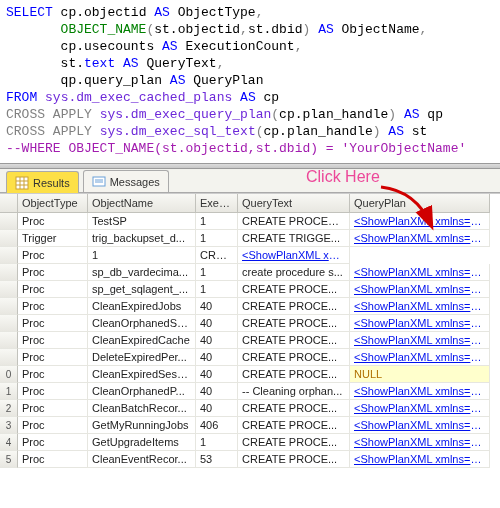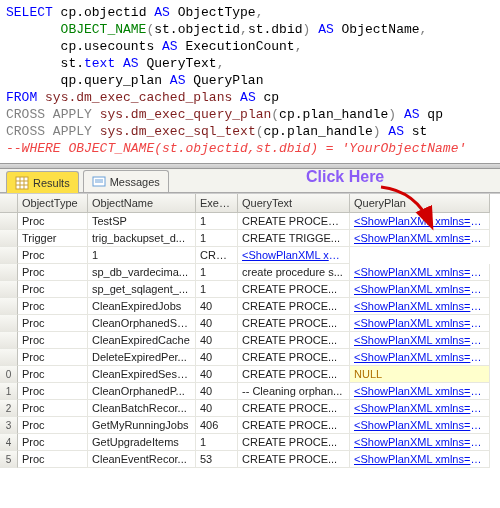--- a/index.html
+++ b/index.html
@@ -16,23 +16,23 @@
     font-family: Consolas, "Courier New", monospace;
     font-size: 13px;
     line-height: 17px;
     padding: 4px 6px 6px 6px;
     white-space: pre;
     color: #000;
     overflow: hidden;
   }
   .kw  { color: #0000FF; }
   .fn  { color: #008000; }
-  .sys { color: #7f1d1d; }
+  .sys { color: #6d28d9; }
   .gray { color: #808080; }
-  .cmnt { color: #ef4444; font-style: italic; }
+  .cmnt { color: #a21caf; }
 
   .divider {
     height: 6px;
     background: linear-gradient(#dcdcdc,#c8c8c8);
     border-top: 1px solid #9a9a9a;
     border-bottom: 1px solid #9a9a9a;
   }
 
   .tabbar {
     display: flex;
@@ -106,25 +106,24 @@
   .grow > div.cell.nullcell {
     background: #ffffcc;
     color: #b07000;
   }
 
   
   .annot {
     position: absolute;
     left: 306px;
     top: 168px;
-    color: #8b5cf6;
+    color: #ec4899;
     font-size: 16px;
     font-family: "Segoe UI", Arial, sans-serif;
     pointer-events: none;
-    font-weight: bold;
   }
   .arrow {
     position: absolute;
     left: 376px;
     top: 185px;
     pointer-events: none;
   }
 </style>
 </head>
 <body>

